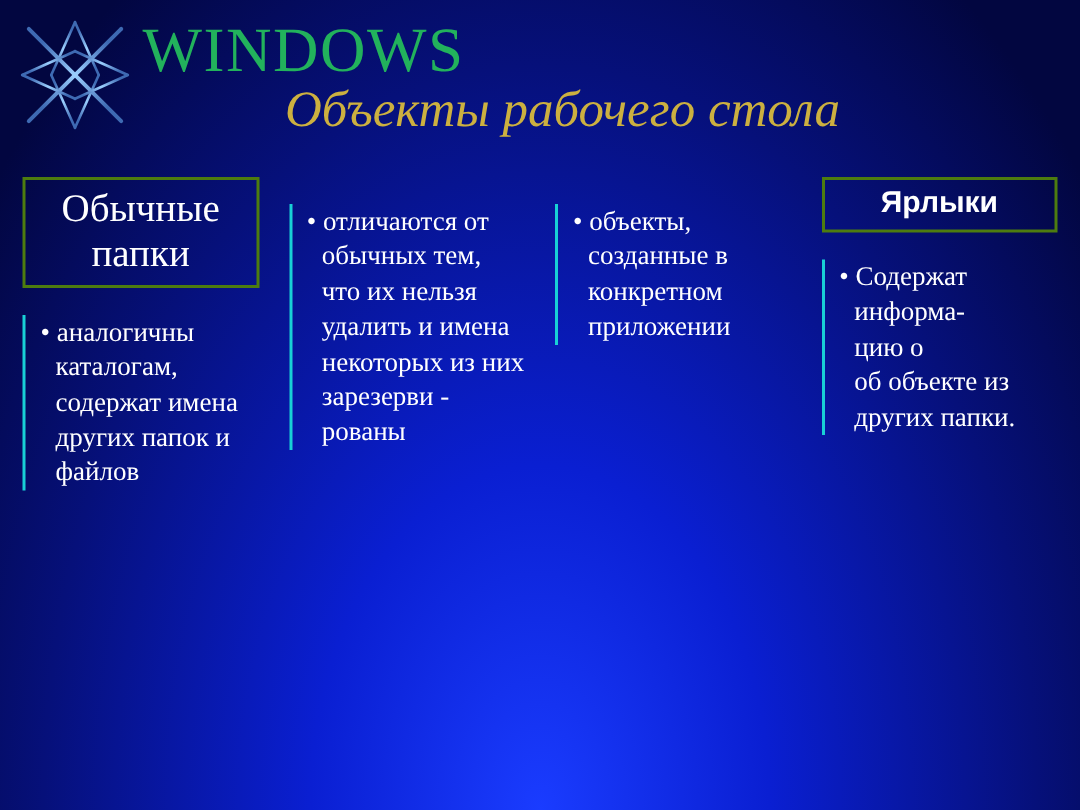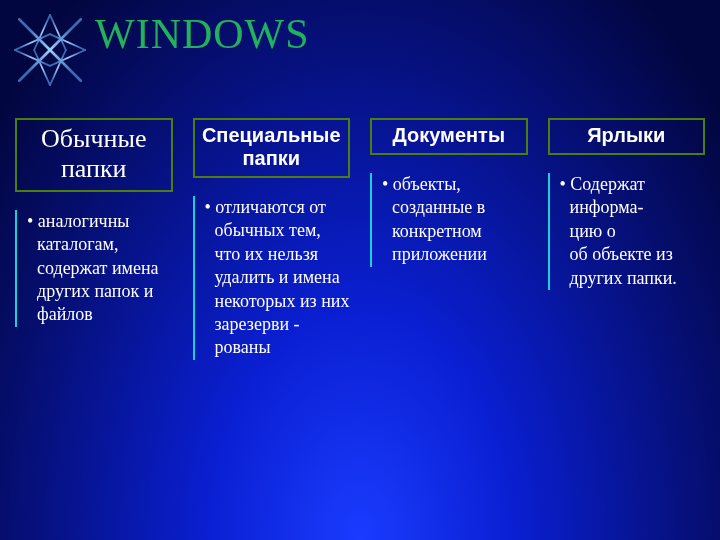--- a/index.html
+++ b/index.html
@@ -118,42 +118,41 @@
       <line x1="50" y1="90" x2="32" y2="50"></line>
       <line x1="50" y1="90" x2="68" y2="50"></line>
       <line x1="10" y1="50" x2="50" y2="32"></line>
       <line x1="10" y1="50" x2="50" y2="68"></line>
       <line x1="90" y1="50" x2="50" y2="32"></line>
       <line x1="90" y1="50" x2="50" y2="68"></line>
     </g>
   </svg>
 
   <div class="title">WINDOWS</div>
+  <div class="subtitle">Объекты рабочего стола</div>
 
   <div class="columns">
 
     <div class="col">
       <div class="box serif">Обычные папки</div>
       <div class="bodywrap">
         <div class="vline"></div>
         <div class="body-text">аналогичны каталогам, содержат имена других папок и файлов</div>
       </div>
     </div>
 
     <div class="col">
-      <div class="box sans">Специальные папки</div>
       <div class="bodywrap">
         <div class="vline"></div>
         <div class="body-text">отличаются от обычных тем, что их нельзя удалить и имена некоторых из них зарезерви -
 рованы</div>
       </div>
     </div>
 
     <div class="col">
-      <div class="box sans">Документы</div>
       <div class="bodywrap">
         <div class="vline"></div>
         <div class="body-text">объекты, созданные в конкретном приложении</div>
       </div>
     </div>
 
     <div class="col">
       <div class="box sans">Ярлыки</div>
       <div class="bodywrap">
         <div class="vline"></div>

